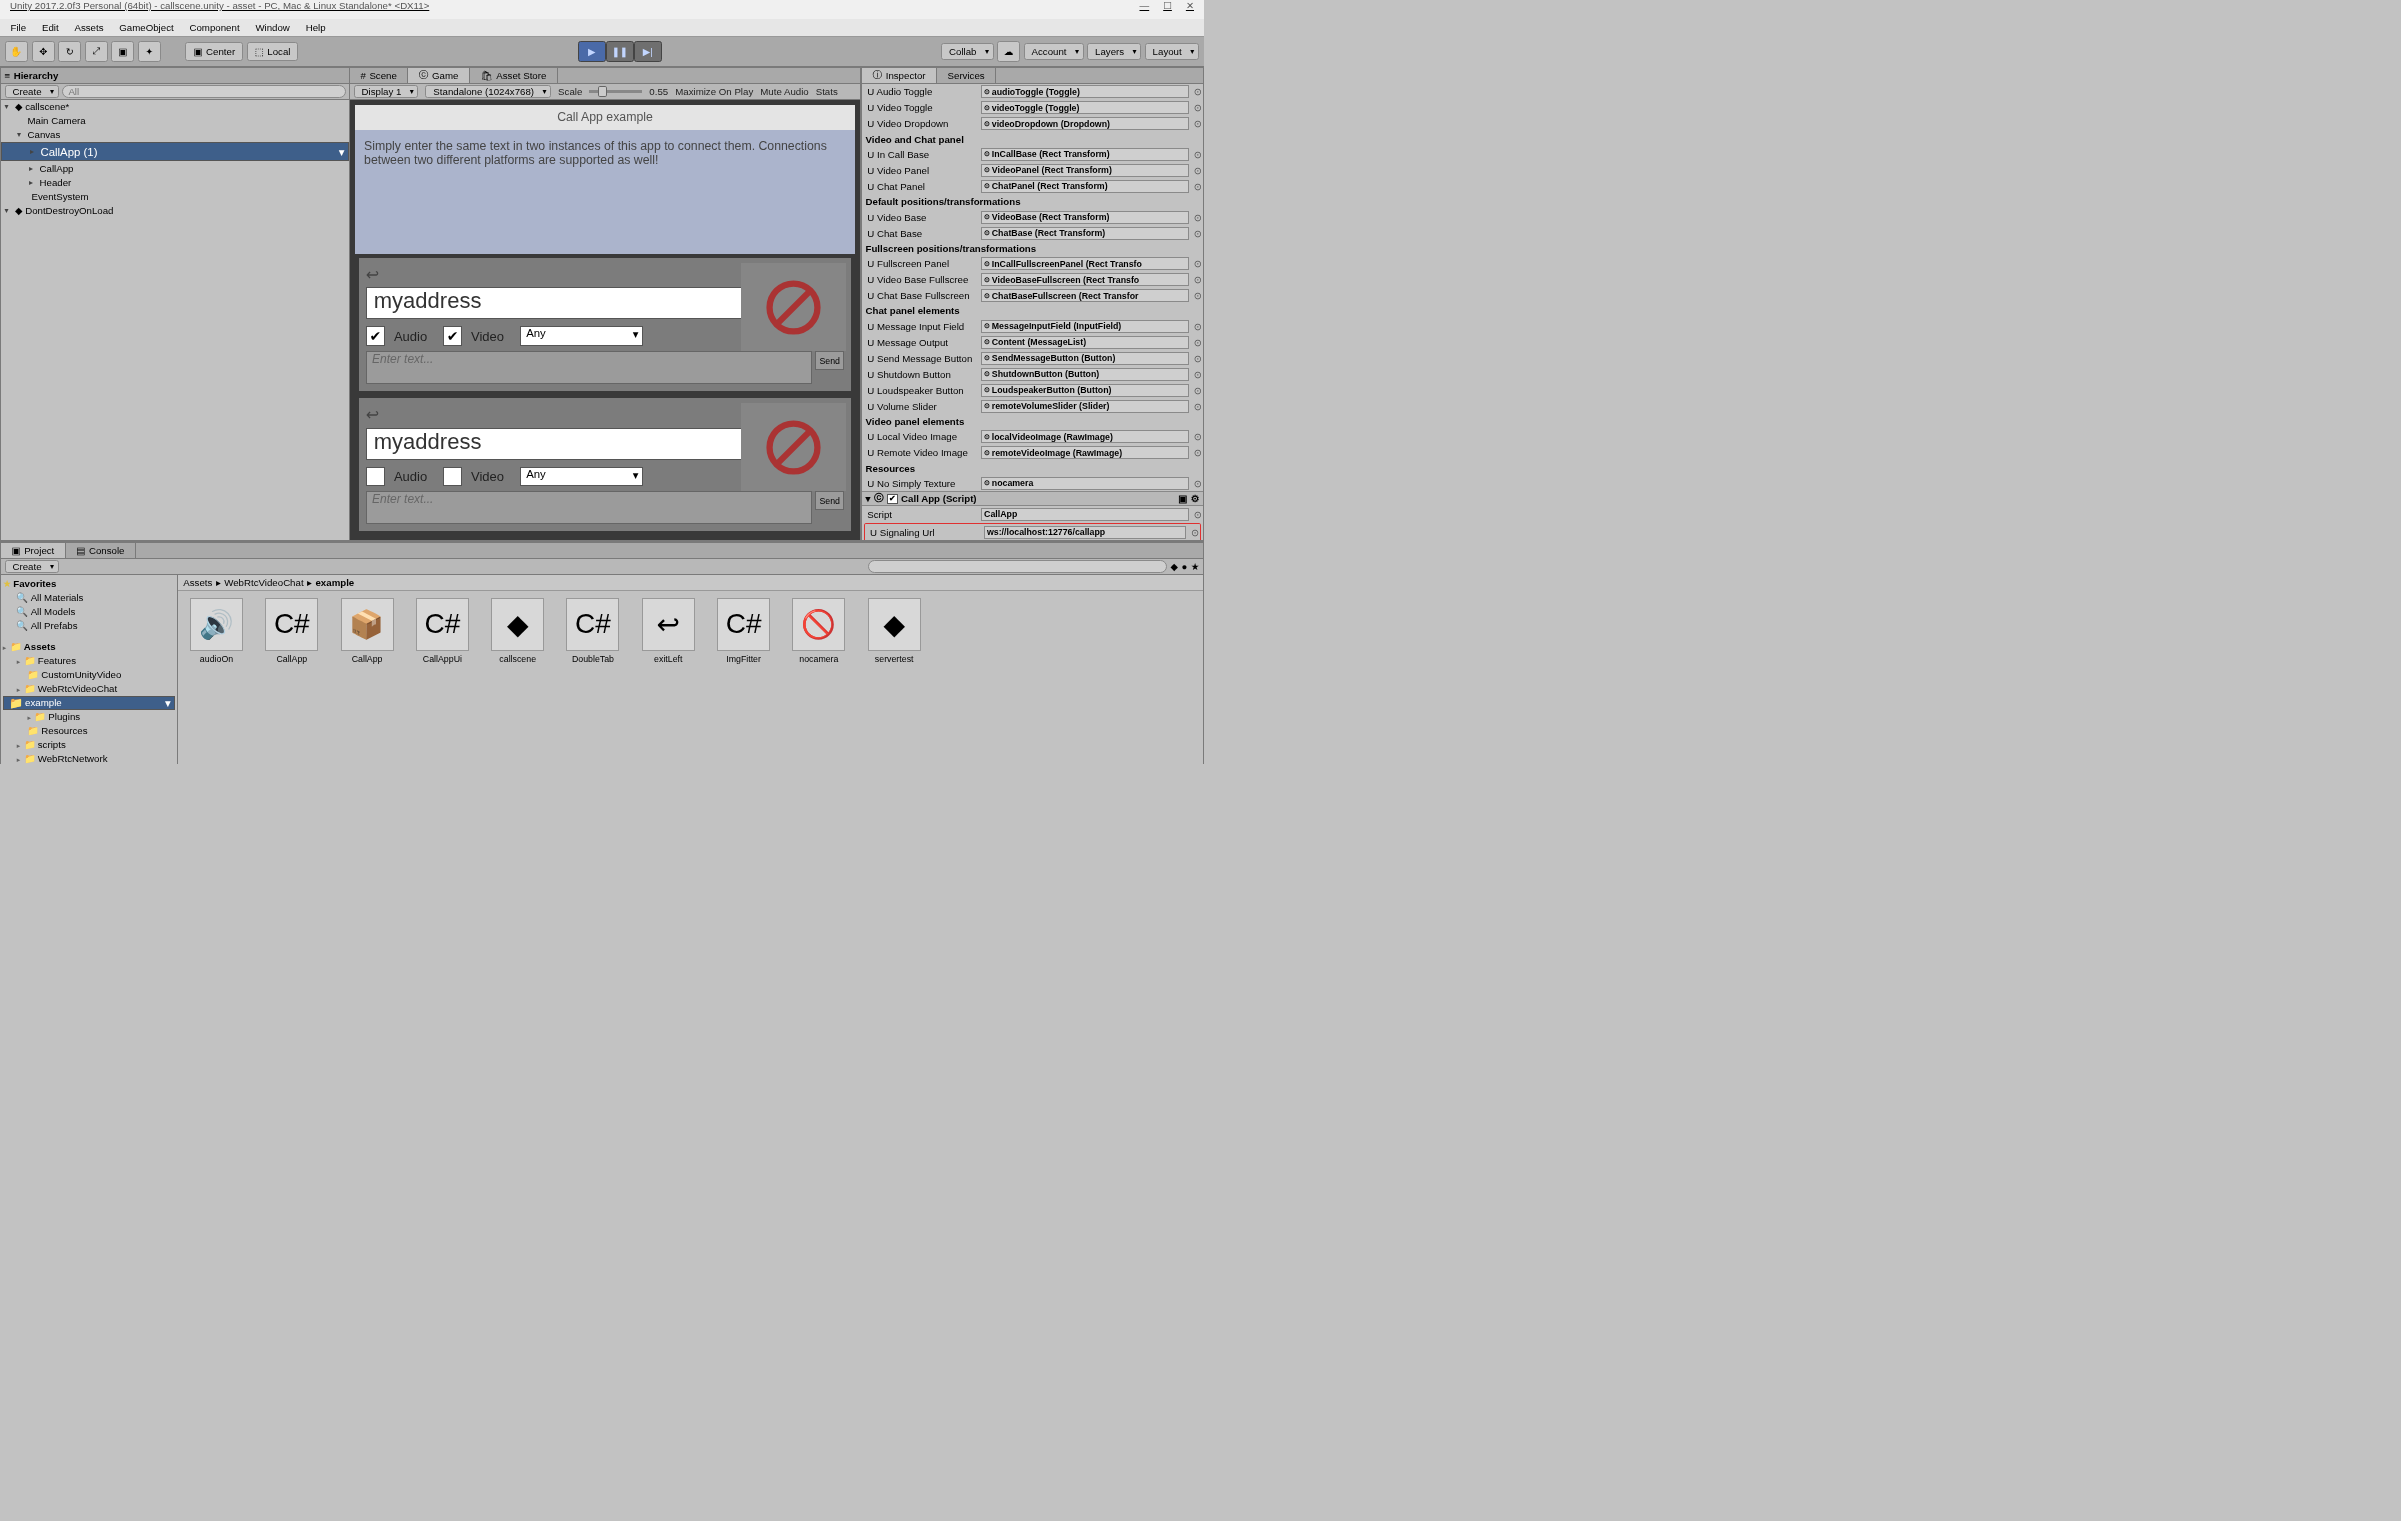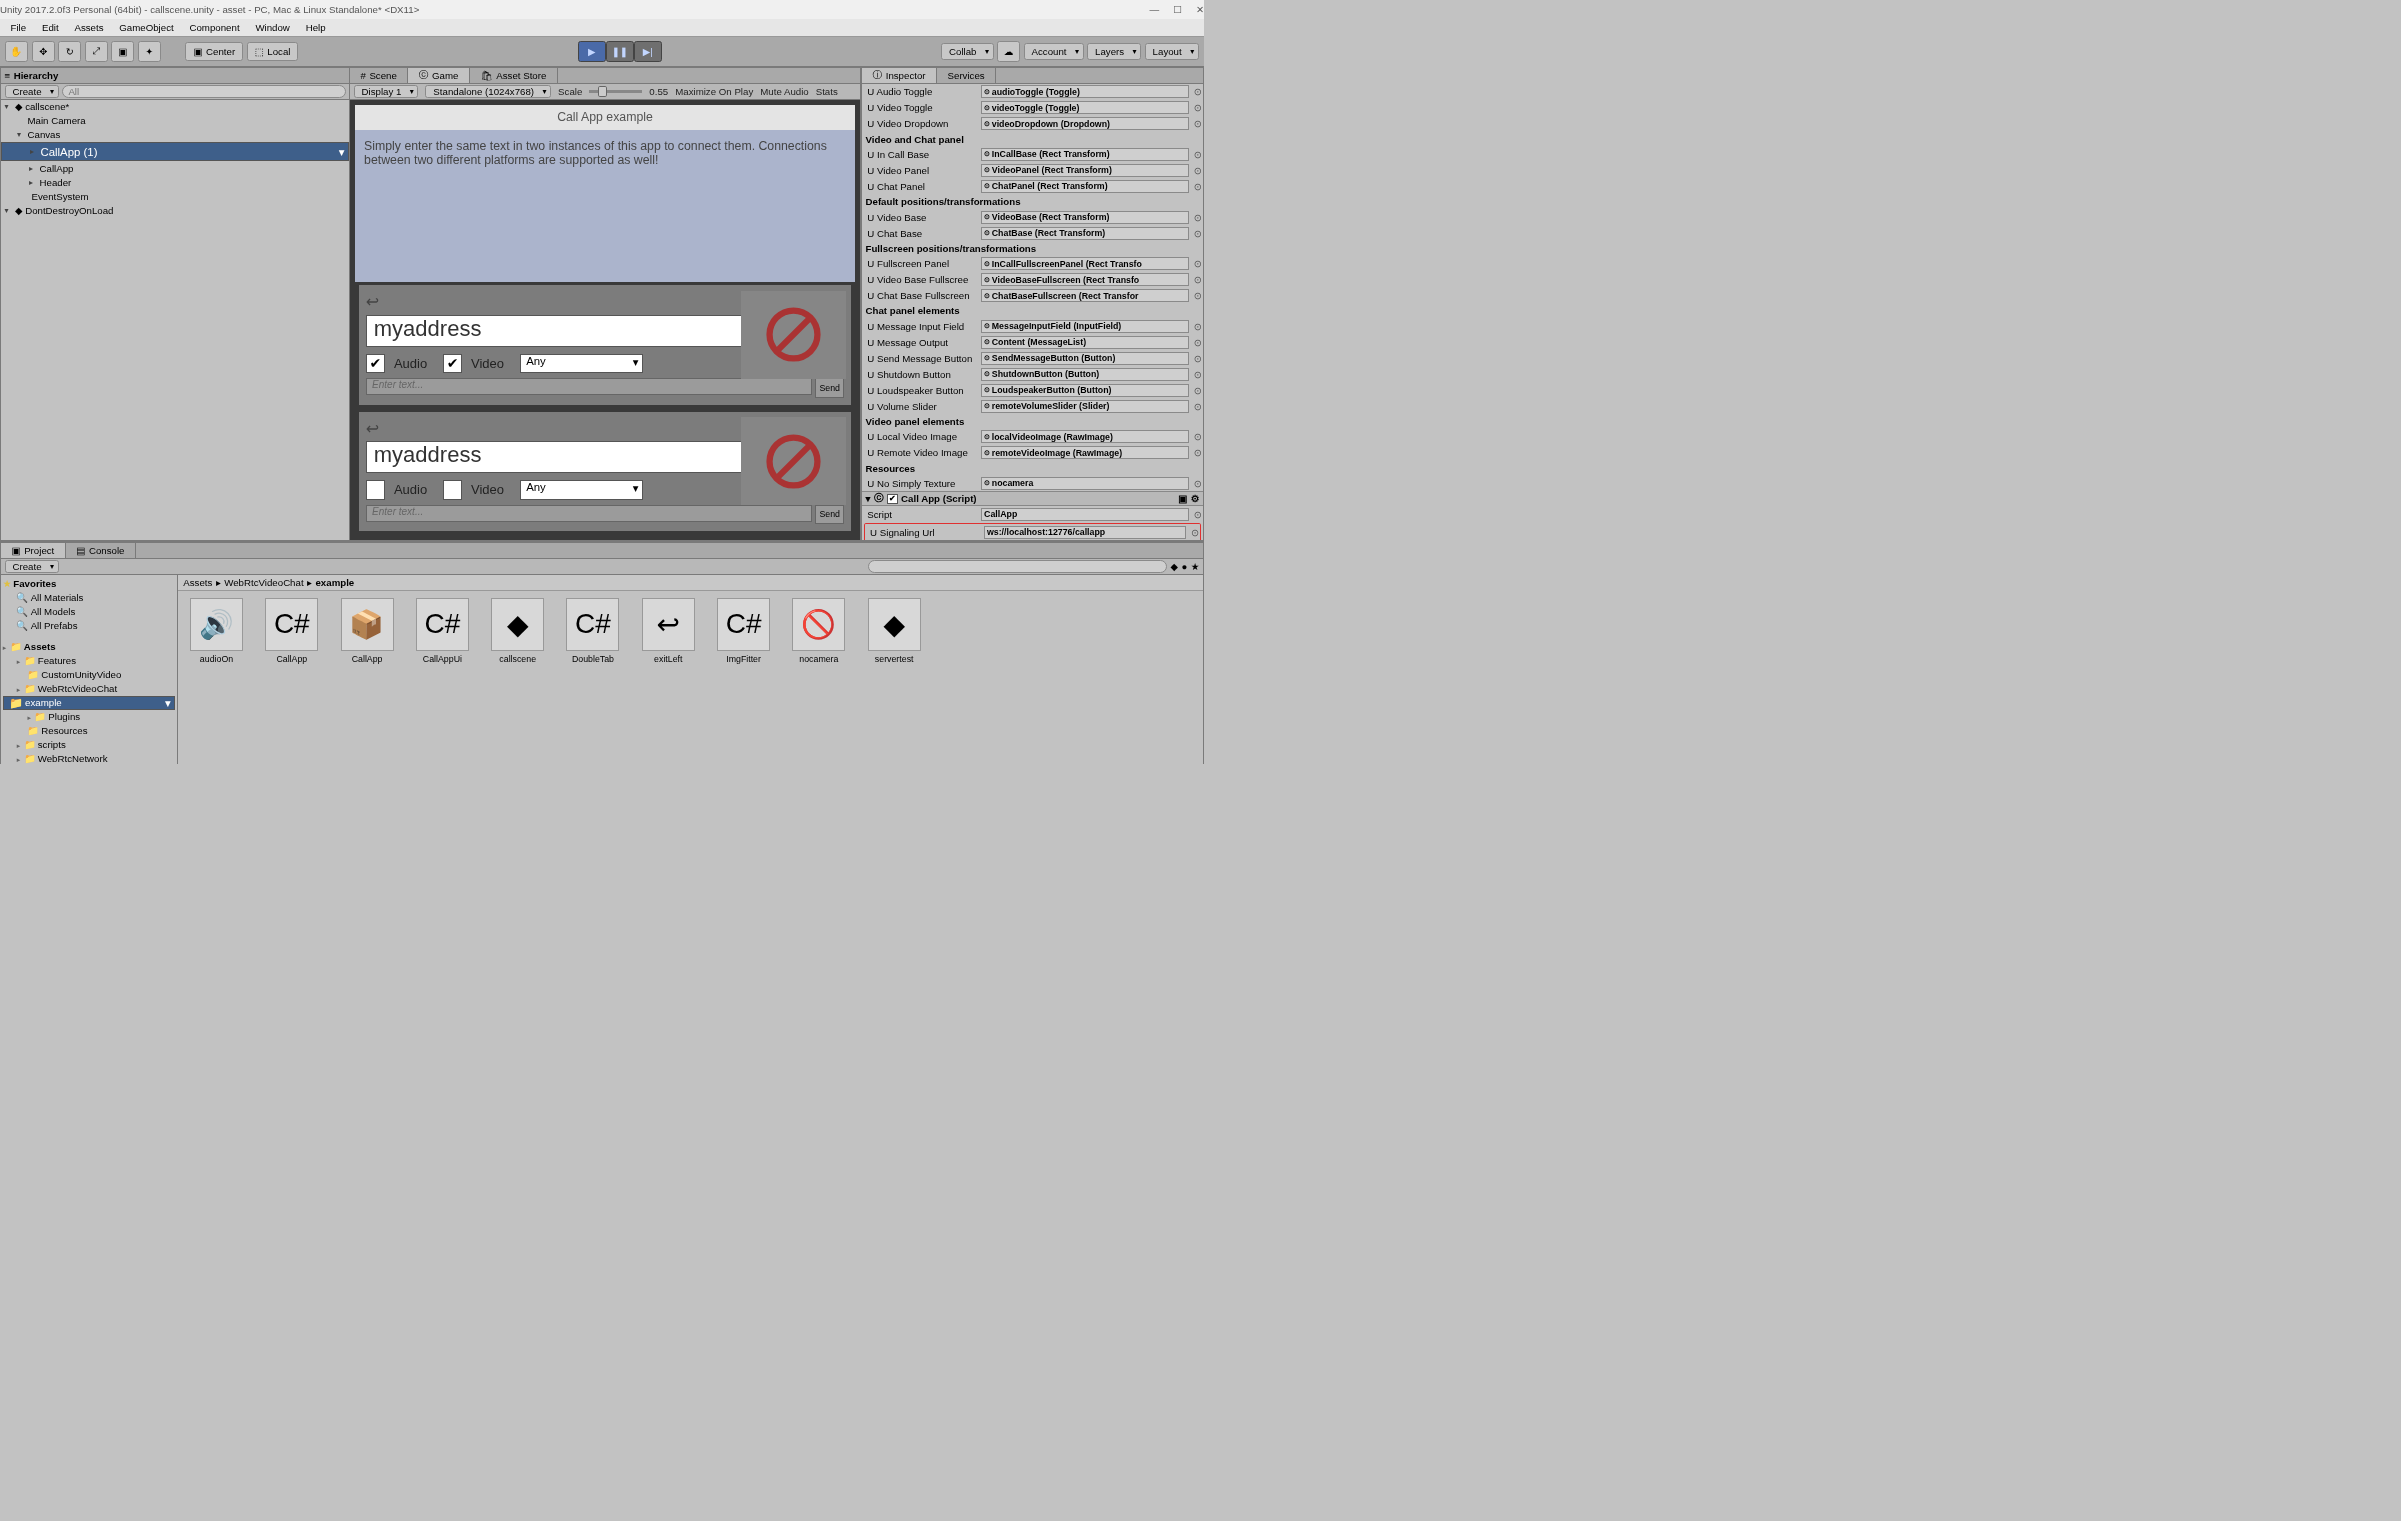--- a/index.html
+++ b/index.html
@@ -1,19 +1,19 @@
 <!DOCTYPE html>
 <html><head>
 <meta charset="utf-8">
 <style>
 * { margin: 0; padding: 0; box-sizing: border-box; font-family: "Segoe UI", Tahoma, sans-serif; font-size: 9.7px; }
 body { background: #c2c2c2; width: 1204px; height: 764px; overflow: hidden; color: #000; }
 
 
-.titlebar { height: 19.3px; background: #f0f0f0; display: flex; align-items: center; padding: 0 0; justify-content: space-between; }
+.titlebar { height: 19.3px; background: #f0f0f0; display: flex; align-items: flex-start; padding: 0 10px; justify-content: space-between; text-decoration: underline; }
 .titlebar .title { color: #555; }
 .titlebar .winbtns { display: flex; gap: 14px; color: #555; }
 .titlebar .winbtns span { cursor: pointer; }
 
 
 .menubar { height: 17.6px; background: #e6e6e6; display: flex; align-items: center; padding: 0 3.5px; gap: 1.8px; border-bottom:0.9px solid #999; }
 .menubar .mitem { padding: 1.8px 7px; cursor: pointer; }
 
 
 .toolbar { height: 30px; background: #a9a9a9; display: flex; align-items: center; padding: 1.8px 5.3px; gap: 3.5px; border-bottom:0.9px solid #7a7a7a; }
@@ -54,21 +54,21 @@
 .callblock { background:#7c7c7c; margin:3.5px; padding:7px; position:relative; }
 .callrow1 { display:flex; gap:7px; align-items:center; }
 .addr { flex:1; background:#fff; border:0.9px solid #555; height:32px; font-size:22px; padding:0 7px; color:#333;}
 .joinbtn { width:81px; height:32px; background:#fff; border:0.9px solid #555; font-size:17.6px; display:flex; align-items:center; justify-content:center; }
 .callrow2 { display:flex; gap:8.8px; align-items:center; margin-top:7px;}
 .cbx { width:19.3px; height:19.3px; background:#fff; border:0.9px solid #555; display:flex; align-items:center; justify-content:center; font-size:14px;}
 .cblbl { font-size:13px; color:#222; margin-right:7px;}
 .sel { background:#fff; border:0.9px solid #555; height:19.3px; padding:0 14px 0 5.3px; font-size:11.4px; position:relative; min-width:123px;}
 .sel::after{content:"▾"; position:absolute; right:3.5px;}
 .chatrow { display:flex; margin-top:5.3px; }
-.chatin { flex:1; background:#9b9b9b; border:0.9px solid #666; height:17px; padding:0 5.3px; color:#666; font-style:italic; font-size:10px;}
+.chatin { flex:1; background:#9b9b9b; border:0.9px solid #666; height:33px; padding:0 5.3px; color:#666; font-style:italic; font-size:12px;}
 .sendbtn { width:29px; height:19.3px; background:#9b9b9b; border:0.9px solid #666; font-size:8.8px; display:flex; align-items:center; justify-content:center; margin-left:3.5px;}
 .novid { width:105px; height:88px; background:#868686; position:absolute; right:5.3px; top:5.3px; display:flex; align-items:center; justify-content:center;}
 .novid svg { width:63px; height:63px; }
 .backarr { color:#444; font-size:16px; margin-bottom:3.5px; cursor:pointer;}
 
 
 .inspector { width:343px; overflow:auto; }
 .insptab { height:16px; background:#a9a9a9; display:flex; border-bottom:0.9px solid #7a7a7a;}
 .proprow { display:flex; align-items:center; height:16px; padding-left:5.3px; }
 .proprow .plabel { width:114px; white-space:nowrap; overflow:hidden; }

